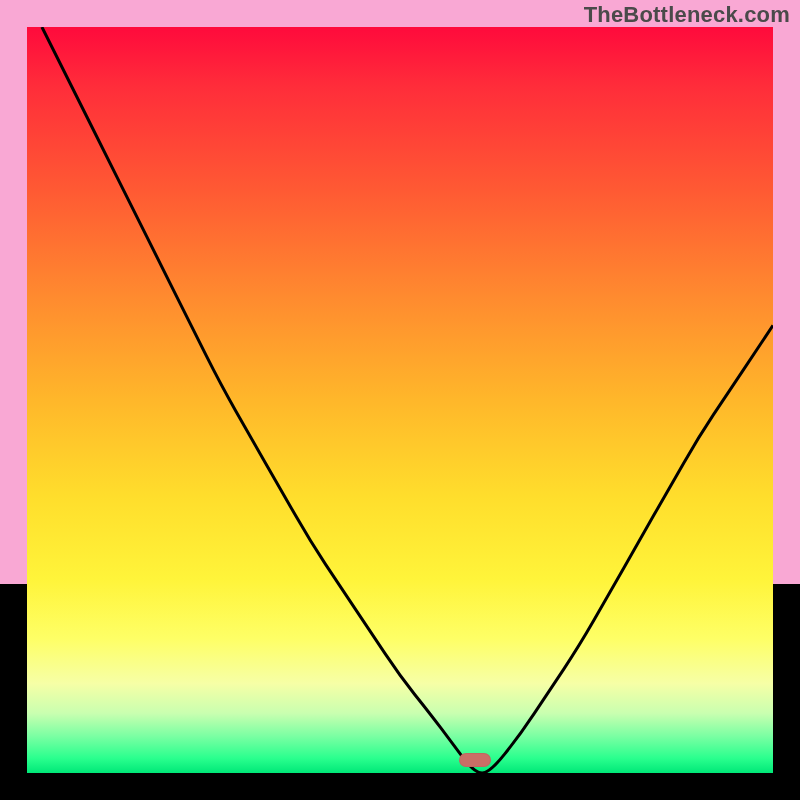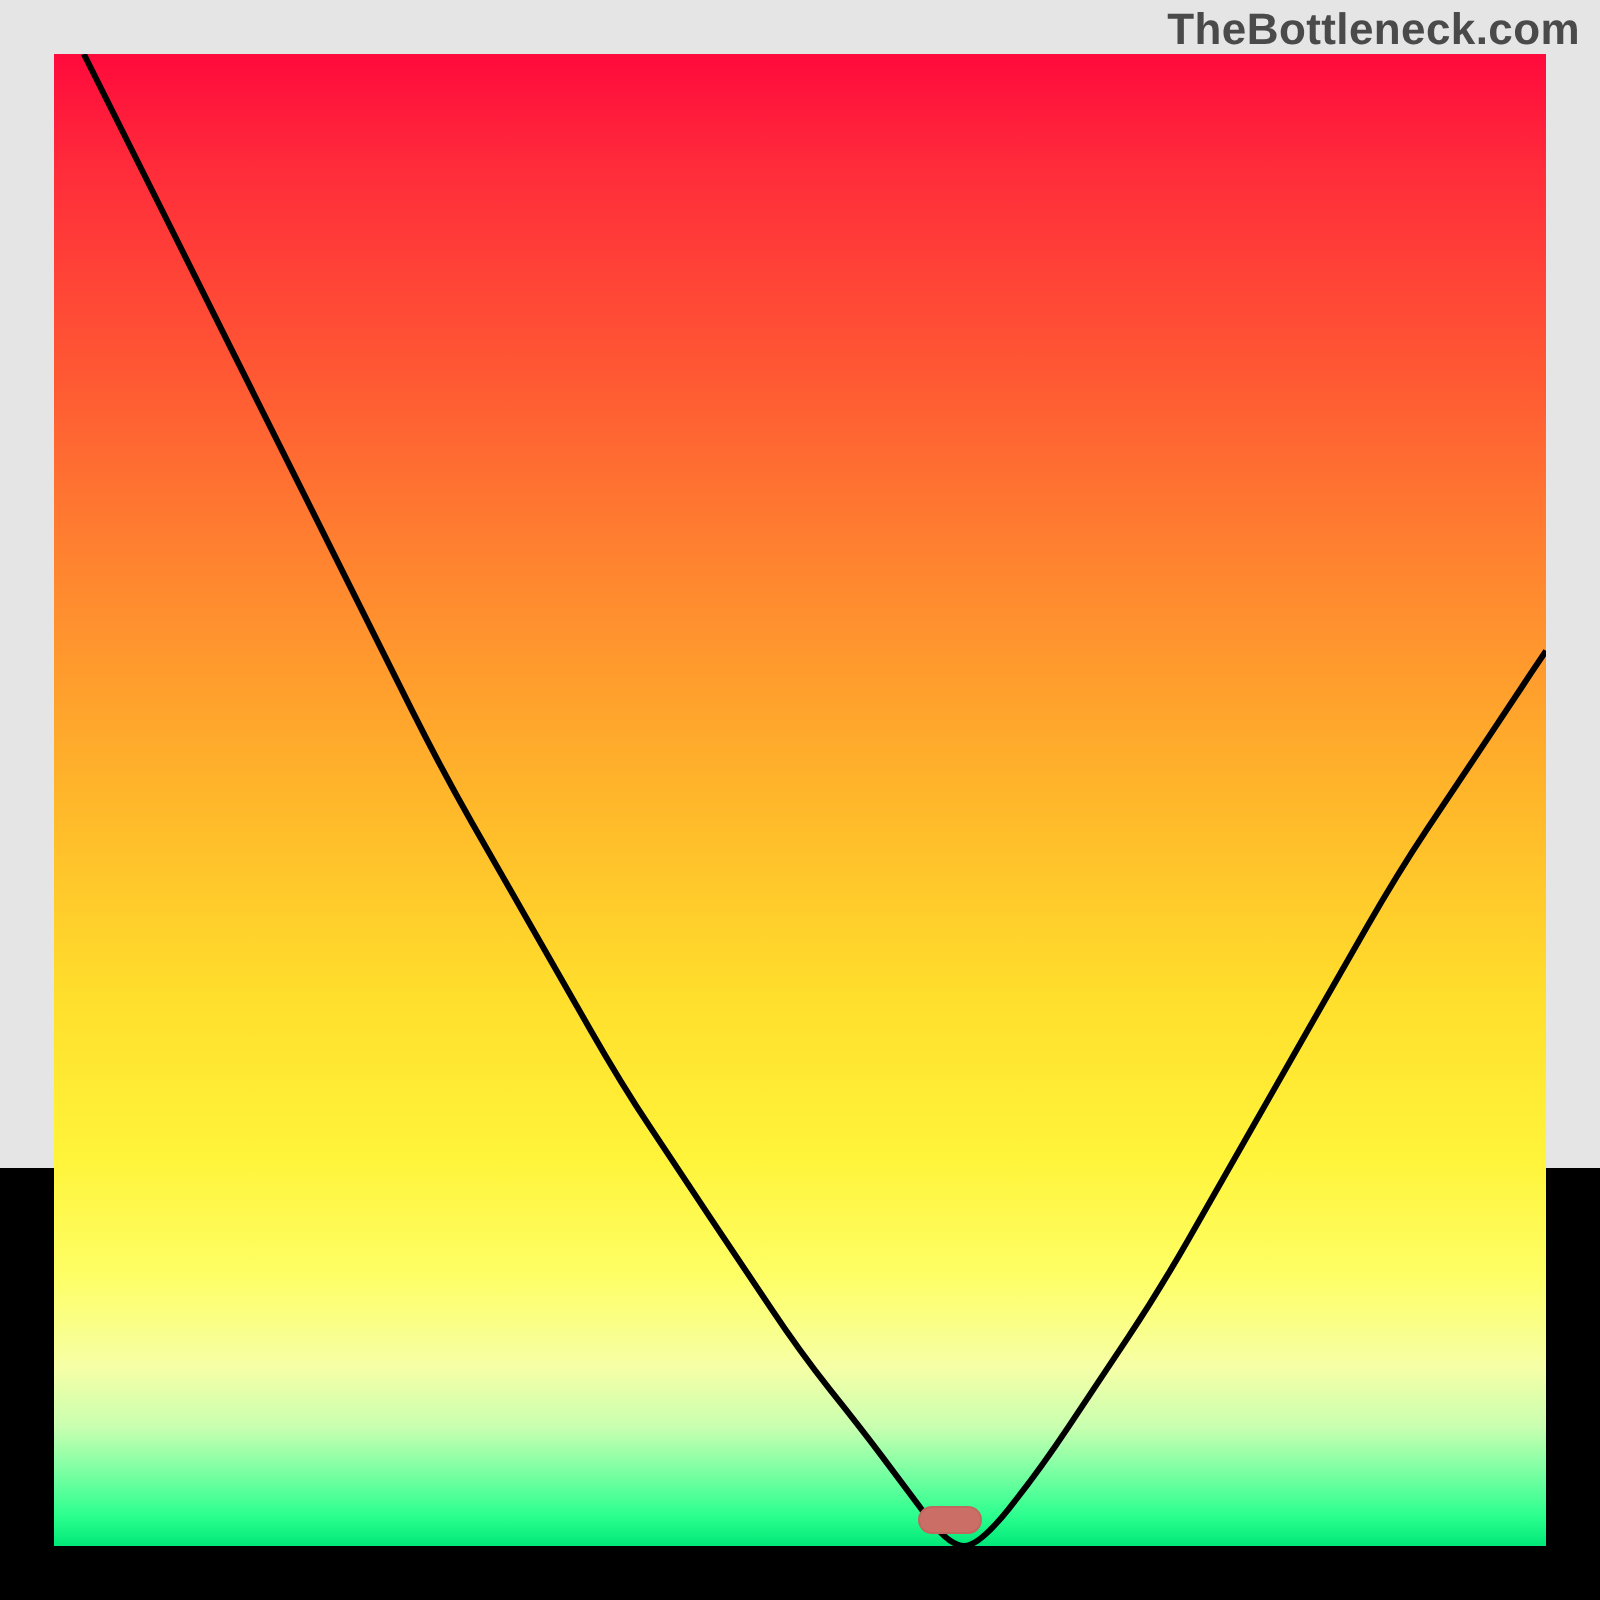--- a/index.html
+++ b/index.html
@@ -8,21 +8,21 @@
     width: 800px;
     height: 800px;
     background: #000;
     overflow: hidden;
     font-family: Arial, Helvetica, sans-serif;
   }
   .frame {
     position: relative;
     width: 800px;
     height: 584px;
-    background: #e5e5e5;
+    background: #f9a8d4;
   }
   .watermark {
     position: absolute;
     top: 2px;
     right: 10px;
     color: #4a4a4a;
     font-size: 22px;
     font-weight: 600;
     letter-spacing: 0.2px;
     z-index: 10;

